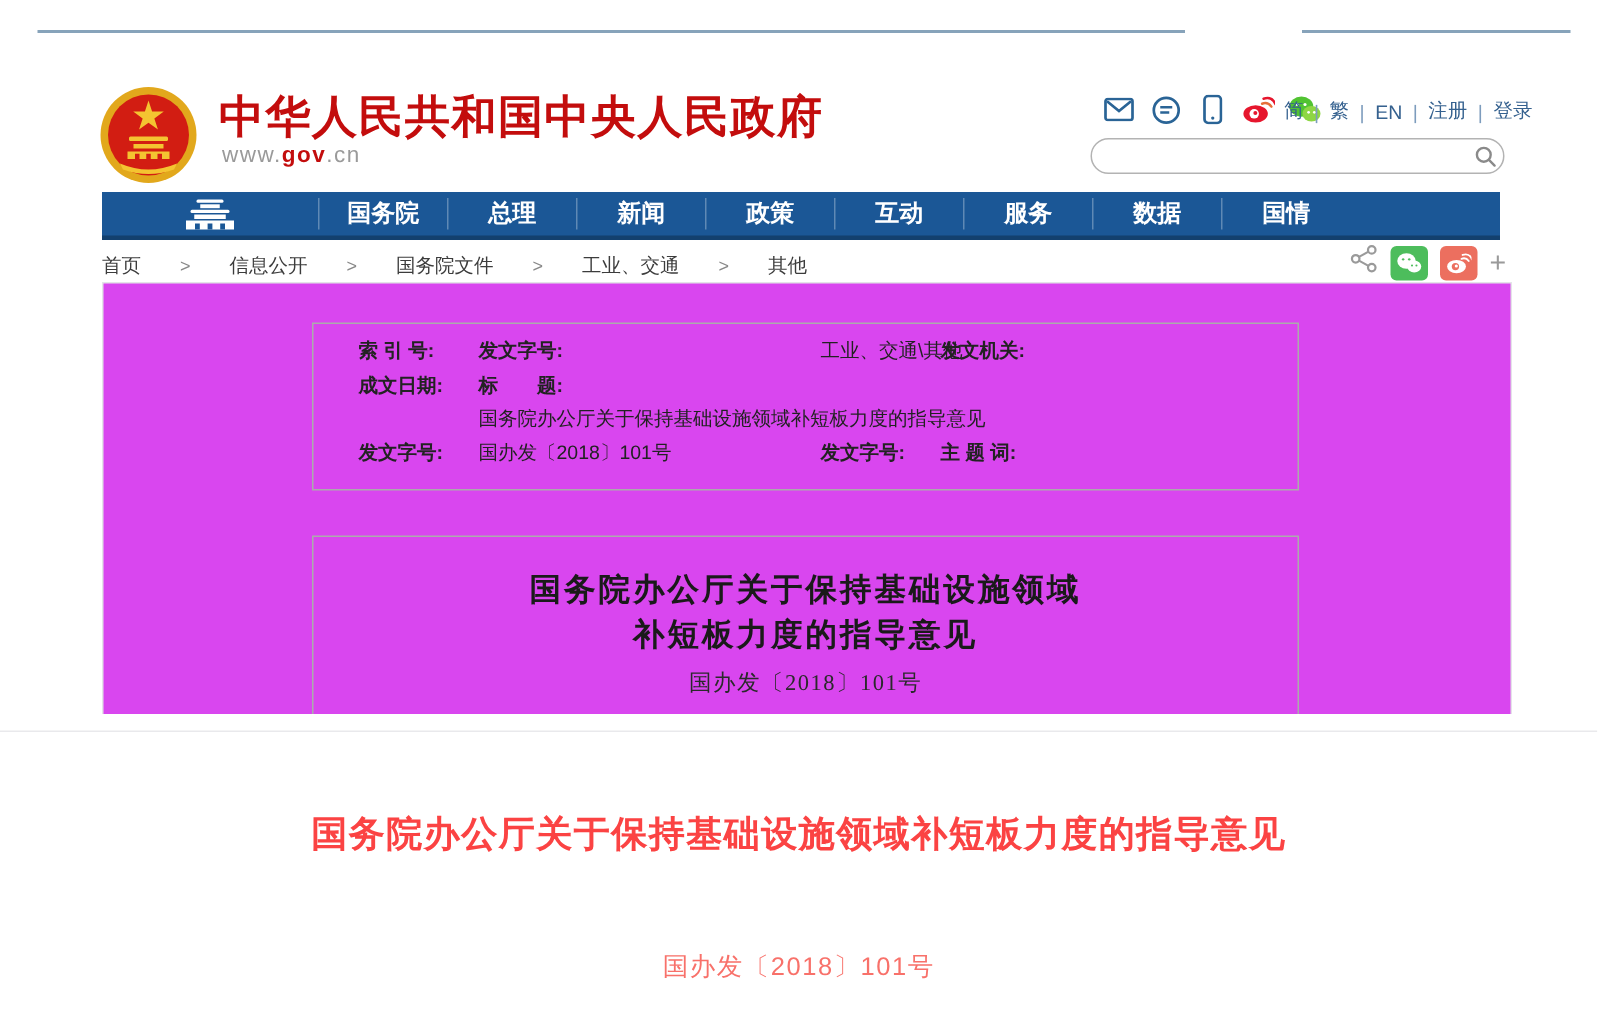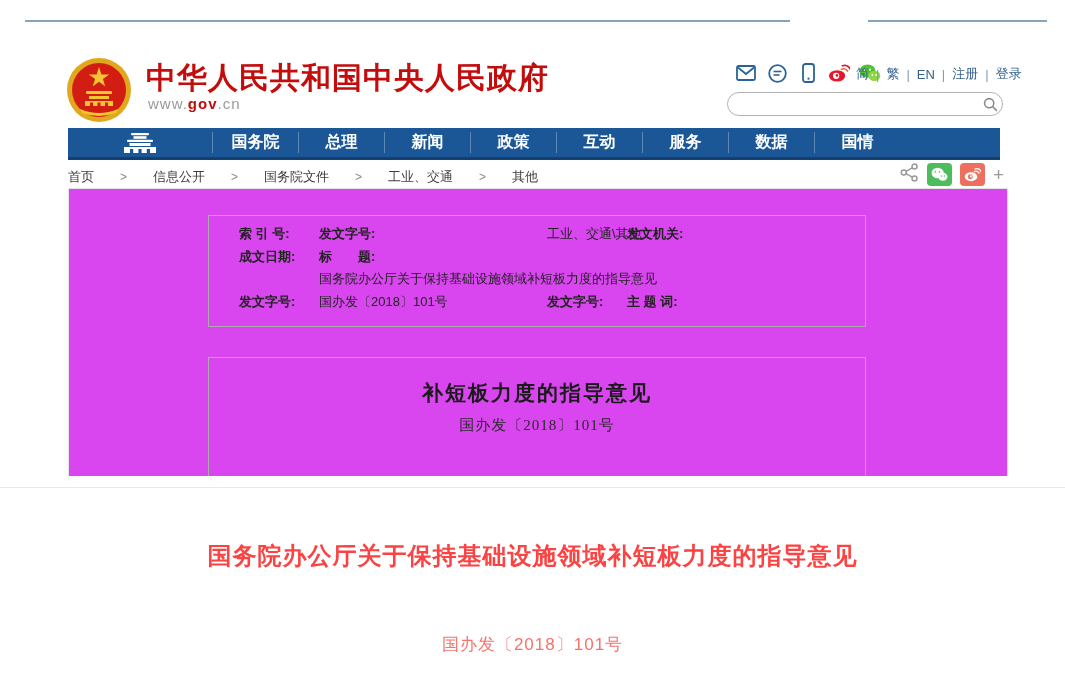--- a/index.html
+++ b/index.html
@@ -254,20 +254,21 @@
         <span class="meta-value">国办发〔2018〕101号</span>
         <span class="meta-label">发文字号:</span>
 
         <span class="meta-label">主 题 词:</span>
         <span class="meta-value span3"></span>
       </div>
     </div>
 
     <div class="docpaper-box">
       <div class="docpaper-title">
+        <div>国务院办公厅关于保持基础设施领域</div>
         <div>补短板力度的指导意见</div>
       </div>
       <div class="docpaper-number">国办发〔2018〕101号</div>
     </div>
   </div>
 
   <div class="screenshot-edge"></div>
 
   <div class="article-title">国务院办公厅关于保持基础设施领域补短板力度的指导意见</div>
   <div class="article-number">国办发〔2018〕101号</div>

